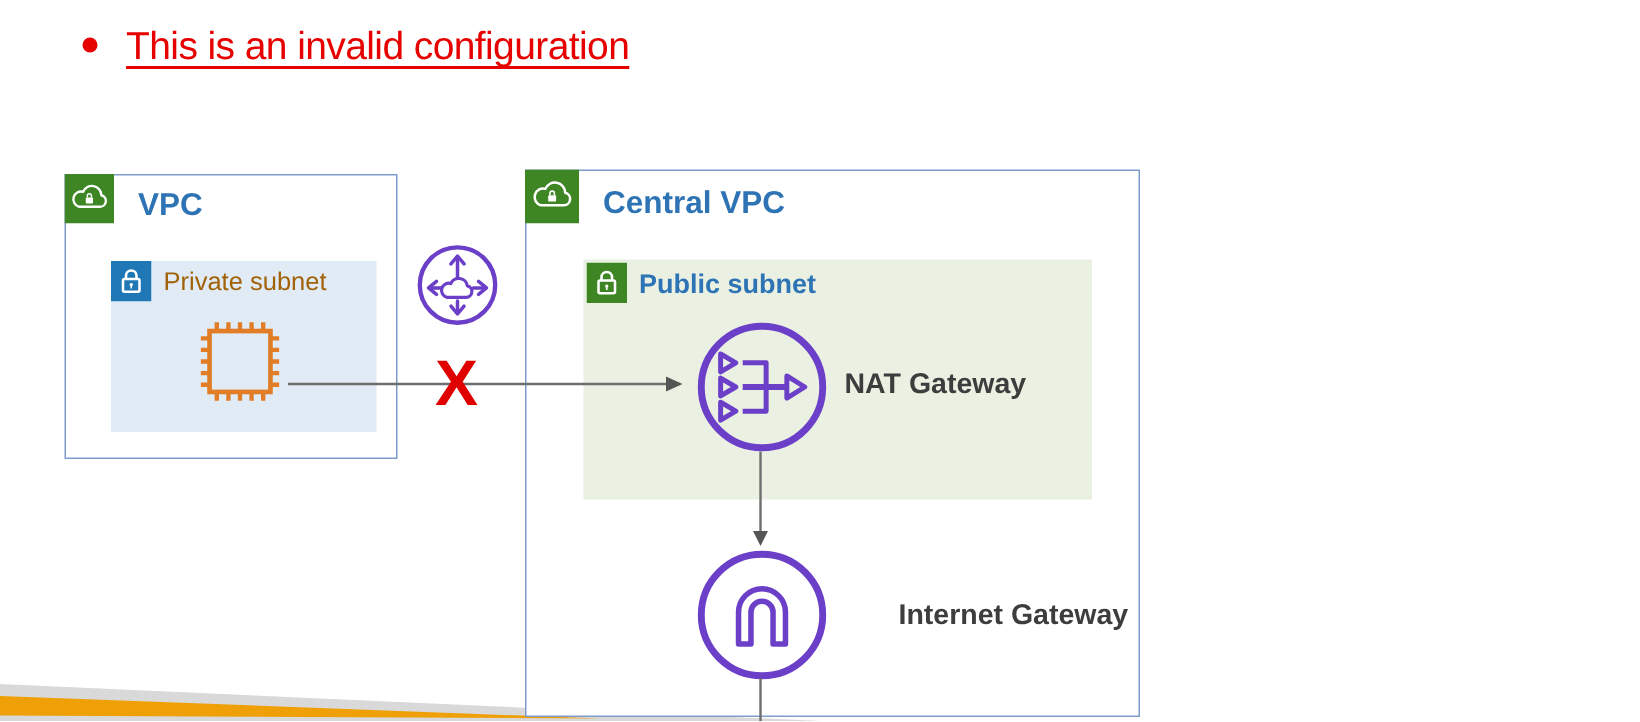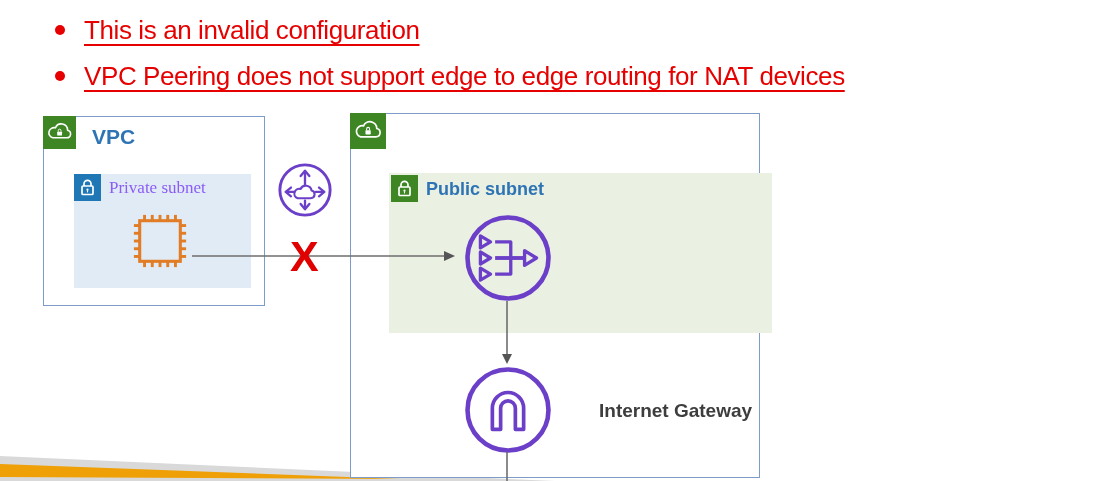--- a/index.html
+++ b/index.html
@@ -13,23 +13,23 @@
   .bullet-text {
     font-size:26px; line-height:1.25; letter-spacing:-0.4px;
     text-decoration:underline; text-decoration-thickness:2px; text-underline-offset:5px;
   }
   
   .group-box { position:absolute; background:#ffffff; border:1px solid #7e9cc9; z-index:1; }
   .corner-icon { position:absolute; left:-1px; top:-1px; }
   .group-title { position:absolute; font-weight:bold; font-size:21px; color:#2e74b5; white-space:nowrap; }
   .subnet-box { position:absolute; }
   .subnet-blue { background:#e1ebf6; }
-  .subnet-green { background:#eaf0e2;padding-left:44px; }
+  .subnet-green { background:#eaf0e2; }
   .subnet-label { position:absolute; white-space:nowrap; }
-  .label-private { font-size:17px; color:#8b5cf6;font-family:Liberation Serif, serif; }
+  .label-private { font-size:17px; color:#a16207; }
   .label-public { font-size:18px; font-weight:bold; color:#2e74b5; }
   .res-label { position:absolute; font-size:19px; font-weight:bold; color:#3d3d3d; white-space:nowrap; }
   .icon-wrap { position:absolute; z-index:3; line-height:0; }
   
   .overlay { position:absolute; left:0; top:0; z-index:2; pointer-events:none; }
   .decor { position:absolute; left:0; top:455px; z-index:0; pointer-events:none; line-height:0; }
   
   .x-marker {
     position:absolute; left:290px; top:232px; z-index:3;
     font-size:43px; font-weight:800; color:#e00000; letter-spacing:0;
@@ -43,24 +43,20 @@
   <div class="decor">
     <svg width="560" height="26" viewBox="0 0 560 26">
       <polygon points="0,1 555,26 0,26" fill="#d9d9d9"></polygon>
       <polygon points="0,9 400,24 0,22" fill="#efa007"></polygon>
     </svg>
   </div>
 
   <div class="bullet-item" style="top:14px;">
     <span class="bullet-dot"></span>
     <span class="bullet-text">This is an invalid configuration</span>
-  </div>
-  <div class="bullet-item" style="top:60px;">
-    <span class="bullet-dot"></span>
-    <span class="bullet-text">VPC Peering does not support edge to edge routing for NAT devices</span>
   </div>
 
   <div class="group-box" style="left:43px; top:116px; width:220px; height:188px;">
     <span class="corner-icon">
       <svg width="33" height="33" viewBox="0 0 34 34">
         <rect width="34" height="34" fill="#3e8624"></rect>
         <path d="M10 22.5 h14.5 a4 4 0 0 0 .8 -7.9 A6.5 6.5 0 0 0 12.8 12.2 A4.6 4.6 0 0 0 10 22.5 z" fill="none" stroke="#ffffff" stroke-width="1.6" stroke-linejoin="round"></path>
         <rect x="14.6" y="16.2" width="5" height="4" rx="0.6" fill="#ffffff"></rect>
         <path d="M15.7 16.2 v-1.2 a1.4 1.4 0 0 1 2.8 0 v1.2" fill="none" stroke="#ffffff" stroke-width="1"></path>
       </svg>
@@ -128,20 +124,21 @@
 
   <div class="group-box" style="left:350px; top:113px; width:408px; height:363px;">
     <span class="corner-icon">
       <svg width="36" height="36" viewBox="0 0 34 34">
         <rect width="34" height="34" fill="#3e8624"></rect>
         <path d="M10 22.5 h14.5 a4 4 0 0 0 .8 -7.9 A6.5 6.5 0 0 0 12.8 12.2 A4.6 4.6 0 0 0 10 22.5 z" fill="none" stroke="#ffffff" stroke-width="1.6" stroke-linejoin="round"></path>
         <rect x="14.6" y="16.2" width="5" height="4" rx="0.6" fill="#ffffff"></rect>
         <path d="M15.7 16.2 v-1.2 a1.4 1.4 0 0 1 2.8 0 v1.2" fill="none" stroke="#ffffff" stroke-width="1"></path>
       </svg>
     </span>
+    <span class="group-title" style="left:51px; top:10px;">Central VPC</span>
 
     <div class="subnet-box subnet-green" style="left:38px; top:59px; width:339px; height:160px;">
       <span class="corner-icon" style="left:2px; top:2px;">
         <svg width="27" height="27" viewBox="0 0 27 27">
           <rect width="27" height="27" fill="#3e8624"></rect>
           <path d="M10 12 v-2.2 a3.5 3.5 0 0 1 7 0 V12" fill="none" stroke="#ffffff" stroke-width="1.7"></path>
           <rect x="8" y="12" width="11" height="8.5" rx="1" fill="none" stroke="#ffffff" stroke-width="1.7"></rect>
           <circle cx="13.5" cy="15.7" r="1.1" fill="#ffffff"></circle>
           <line x1="13.5" y1="16.4" x2="13.5" y2="18.4" stroke="#ffffff" stroke-width="1.1"></line>
         </svg>
@@ -155,20 +152,21 @@
         <g stroke="#6b3fc8" stroke-width="3.6" fill="none" stroke-linejoin="round">
           <path d="M -30 -24 l 11 6.5 l -11 6.5 z"></path>
           <path d="M -30 -6.5 l 11 6.5 l -11 6.5 z"></path>
           <path d="M -30 11 l 11 6.5 l -11 6.5 z"></path>
           <polyline points="-14,-17.5 3,-17.5 3,17.5 -14,17.5"></polyline>
           <line x1="-14" y1="0" x2="18" y2="0" stroke-width="4.2"></line>
           <path d="M 18 -8 l 13 8 l -13 8 z"></path>
         </g>
       </svg>
     </span>
+    <span class="res-label" style="left:212px; top:132px;">NAT Gateway</span>
 
     <span class="icon-wrap" style="left:111px; top:250px;">
       <svg width="92" height="92" viewBox="-50 -50 100 100">
         <circle cx="0" cy="0" r="44" fill="#ffffff" stroke="#6b3fc8" stroke-width="5"></circle>
         <path d="M -17 21 L -17 -2 A 17 17 0 0 1 17 -2 L 17 21 L 8 21 L 8 -2 A 8 8 0 0 0 -8 -2 L -8 21 Z" fill="none" stroke="#6b3fc8" stroke-width="4" stroke-linejoin="round"></path>
       </svg>
     </span>
     <span class="res-label" style="left:212px; top:286px;margin-left:36px;">Internet Gateway</span>
   </div>
 

